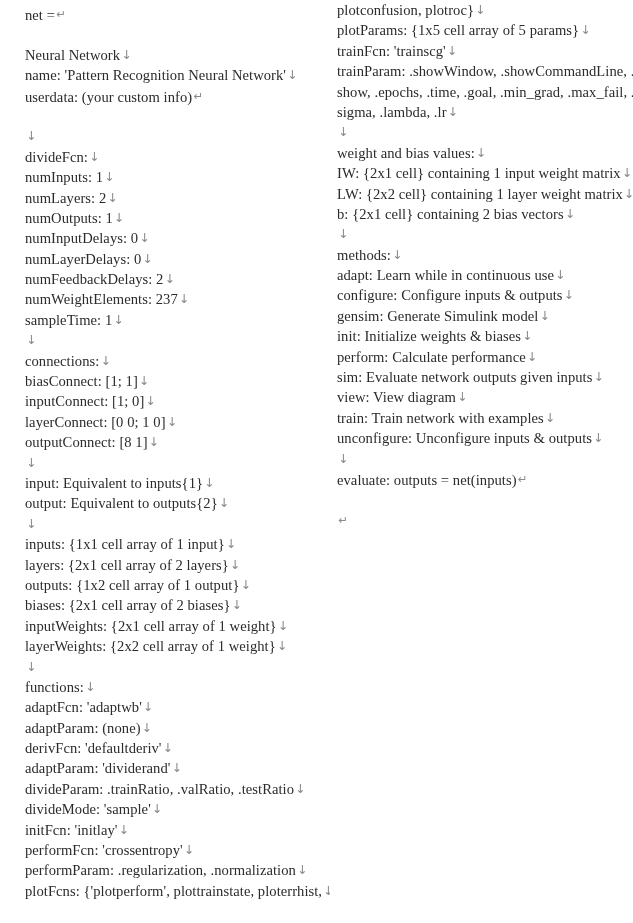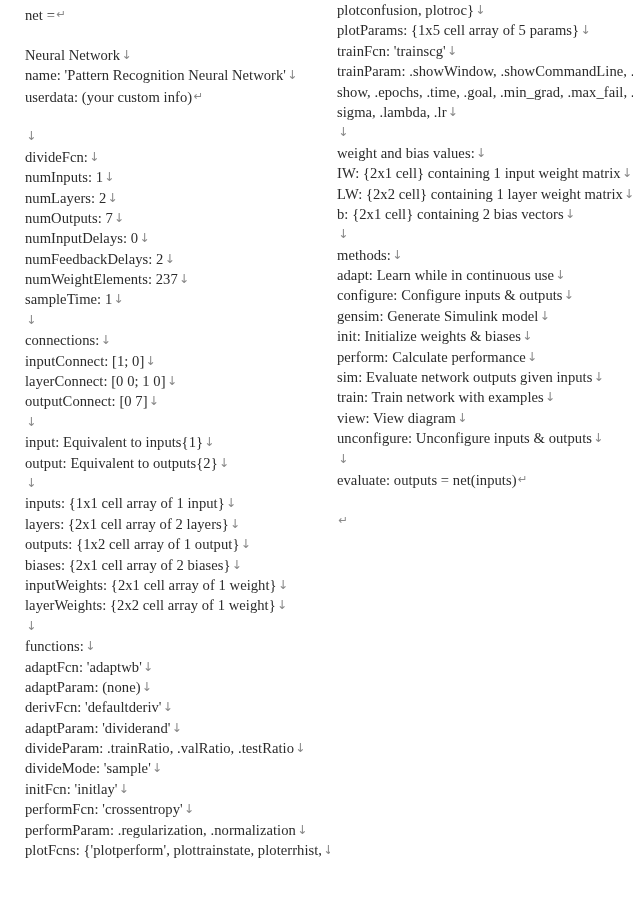--- a/index.html
+++ b/index.html
@@ -75,30 +75,32 @@
       <div class="line"><span class="txt">net =</span><span class="para">↵</span></div>
       <div class="line blankline"><span class="txt"></span></div>
       <div class="line"><span class="txt">Neural Network</span><span class="brk">↓</span></div>
       <div class="line"><span class="txt">name: 'Pattern Recognition Neural Network'</span><span class="brk">↓</span></div>
       <div class="line"><span class="txt">userdata: (your custom info)</span><span class="para">↵</span></div>
       <div class="line blankline"><span class="txt"></span></div>
       <div class="line blankline"><span class="txt"></span><span class="brk">↓</span></div>
       <div class="line"><span class="txt">divideFcn:</span><span class="brk">↓</span></div>
       <div class="line"><span class="txt">numInputs: 1</span><span class="brk">↓</span></div>
       <div class="line"><span class="txt">numLayers: 2</span><span class="brk">↓</span></div>
-      <div class="line"><span class="txt">numOutputs: 7</span><span class="brk">↓</span></div>
+      <div class="line"><span class="txt">numOutputs: 1</span><span class="brk">↓</span></div>
       <div class="line"><span class="txt">numInputDelays: 0</span><span class="brk">↓</span></div>
+      <div class="line"><span class="txt">numLayerDelays: 0</span><span class="brk">↓</span></div>
       <div class="line"><span class="txt">numFeedbackDelays: 2</span><span class="brk">↓</span></div>
       <div class="line"><span class="txt">numWeightElements: 237</span><span class="brk">↓</span></div>
       <div class="line"><span class="txt">sampleTime: 1</span><span class="brk">↓</span></div>
       <div class="line blankline"><span class="txt"></span><span class="brk">↓</span></div>
       <div class="line"><span class="txt">connections:</span><span class="brk">↓</span></div>
+      <div class="line"><span class="txt">biasConnect: [1; 1]</span><span class="brk">↓</span></div>
       <div class="line"><span class="txt">inputConnect: [1; 0]</span><span class="brk">↓</span></div>
       <div class="line"><span class="txt">layerConnect: [0 0; 1 0]</span><span class="brk">↓</span></div>
-      <div class="line"><span class="txt">outputConnect: [0 7]</span><span class="brk">↓</span></div>
+      <div class="line"><span class="txt">outputConnect: [8 1]</span><span class="brk">↓</span></div>
       <div class="line blankline"><span class="txt"></span><span class="brk">↓</span></div>
       <div class="line"><span class="txt">input: Equivalent to inputs{1}</span><span class="brk">↓</span></div>
       <div class="line"><span class="txt">output: Equivalent to outputs{2}</span><span class="brk">↓</span></div>
       <div class="line blankline"><span class="txt"></span><span class="brk">↓</span></div>
       <div class="line"><span class="txt">inputs: {1x1 cell array of 1 input}</span><span class="brk">↓</span></div>
       <div class="line"><span class="txt">layers: {2x1 cell array of 2 layers}</span><span class="brk">↓</span></div>
       <div class="line"><span class="txt">outputs: {1x2 cell array of 1 output}</span><span class="brk">↓</span></div>
       <div class="line"><span class="txt">biases: {2x1 cell array of 2 biases}</span><span class="brk">↓</span></div>
       <div class="line"><span class="txt">inputWeights: {2x1 cell array of 1 weight}</span><span class="brk">↓</span></div>
       <div class="line"><span class="txt">layerWeights: {2x2 cell array of 1 weight}</span><span class="brk">↓</span></div>
@@ -128,22 +130,22 @@
       <div class="line"><span class="txt">LW: {2x2 cell} containing 1 layer weight matrix</span><span class="brk">↓</span></div>
       <div class="line"><span class="txt">b: {2x1 cell} containing 2 bias vectors</span><span class="brk">↓</span></div>
       <div class="line blankline"><span class="txt"></span><span class="brk">↓</span></div>
       <div class="line"><span class="txt">methods:</span><span class="brk">↓</span></div>
       <div class="line"><span class="txt">adapt: Learn while in continuous use</span><span class="brk">↓</span></div>
       <div class="line"><span class="txt">configure: Configure inputs &amp; outputs</span><span class="brk">↓</span></div>
       <div class="line"><span class="txt">gensim: Generate Simulink model</span><span class="brk">↓</span></div>
       <div class="line"><span class="txt">init: Initialize weights &amp; biases</span><span class="brk">↓</span></div>
       <div class="line"><span class="txt">perform: Calculate performance</span><span class="brk">↓</span></div>
       <div class="line"><span class="txt">sim: Evaluate network outputs given inputs</span><span class="brk">↓</span></div>
+      <div class="line"><span class="txt">view: View diagram</span><span class="brk">↓</span></div>
       <div class="line"><span class="txt">train: Train network with examples</span><span class="brk">↓</span></div>
-      <div class="line"><span class="txt">view: View diagram</span><span class="brk">↓</span></div>
       <div class="line"><span class="txt">unconfigure: Unconfigure inputs &amp; outputs</span><span class="brk">↓</span></div>
       <div class="line blankline"><span class="txt"></span><span class="brk">↓</span></div>
       <div class="line"><span class="txt">evaluate: outputs = net(inputs)</span><span class="para">↵</span></div>
       <div class="line blankline"><span class="txt"></span></div>
       <div class="line blankline"><span class="txt"></span><span class="para">↵</span></div>
     </div>
 
 </div>
 
 </body></html>

